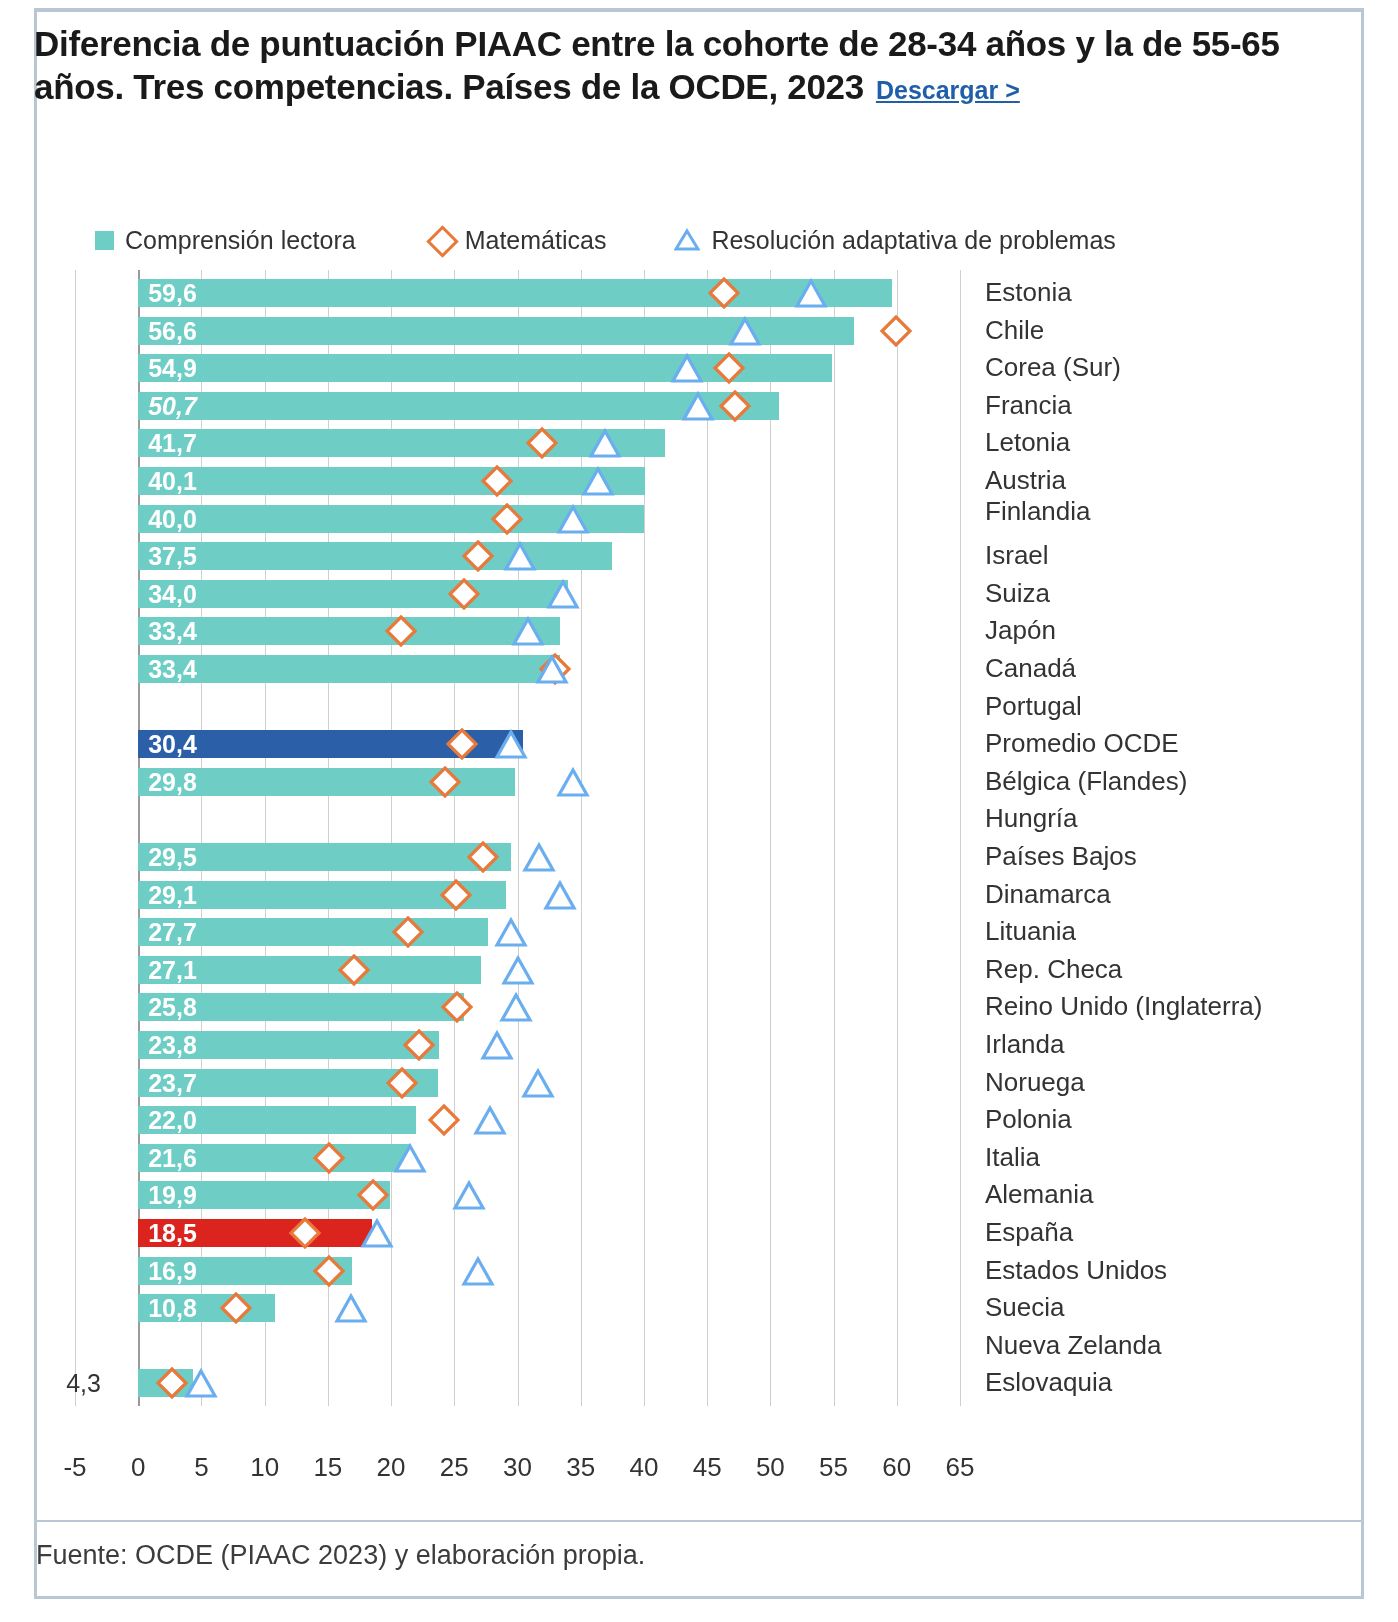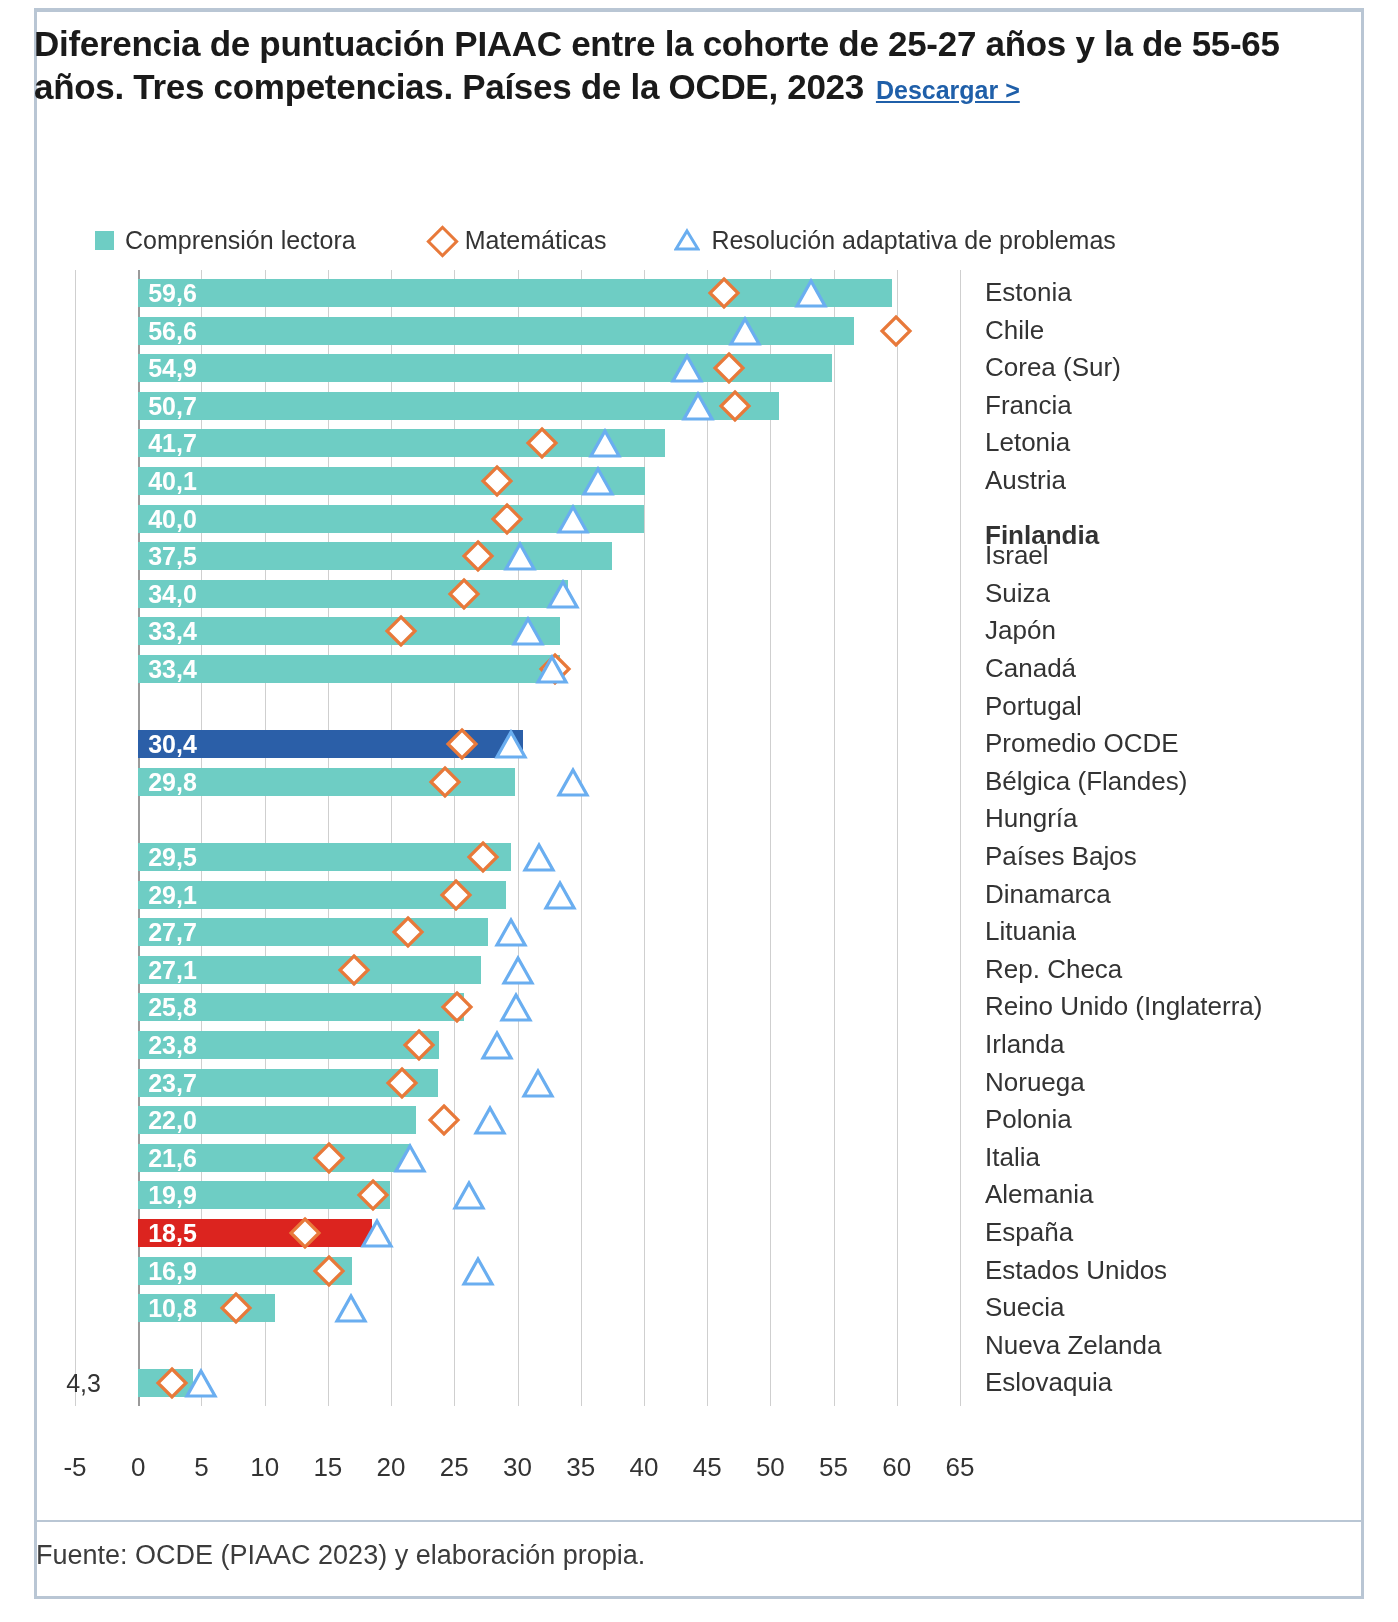--- a/index.html
+++ b/index.html
@@ -214,21 +214,21 @@
 <body>
 
 <div class="page">
 
   <div class="top-rule"></div>
   <div class="frame-left"></div>
   <div class="frame-right"></div>
   <div class="frame-bottom"></div>
 
   <div class="title-block">
-    <span class="title">Diferencia de puntuación PIAAC entre la cohorte de 25-27 años y la de 55-65 años. Tres competencias. Países de la OCDE, 2023</span><a class="download-link">Descargar  &gt;</a>
+    <span class="title">Diferencia de puntuación PIAAC entre la cohorte de 28-34 años y la de 55-65 años. Tres competencias. Países de la OCDE, 2023</span><a class="download-link">Descargar  &gt;</a>
   </div>
 
   <div class="legend">
     <div class="legend-item li1">
       <span class="legend-swatch-sq"></span>
       <span>Comprensión lectora</span>
     </div>
     <div class="legend-item li2">
       <span class="legend-swatch-di">
           <i></i>
@@ -299,21 +299,21 @@
             <svg width="34" height="34" viewBox="0 0 34 34">
               <polygon points="17,3 31,17 17,31 3,17" fill="#ffffff" stroke="#e8793a" stroke-width="3.2"></polygon>
             </svg>
           </div>
           <div class="marker" style="left: 686.914px; top: 1px;">
             <svg width="34" height="34" viewBox="0 0 34 34">
               <polygon points="17,4 31,29 3,29" fill="#ffffff" stroke="#6aaef0" stroke-width="3.2"></polygon>
             </svg>
           </div>
         </div>
-        <div class="row" style="top: 118.8px; left: 0px; width: 1382px;">
+        <div class="row" style="top: 118.8px; left: 0px; width: 1382px; font-style: italic;">
           <div class="bar" style="left: 138.214px; width: 640.993px;"></div>
           <div class="bar-value" style="left: 148.214px;">50,7</div>
           <div class="marker" style="left: 734.957px; top: 0px;">
             <svg width="34" height="34" viewBox="0 0 34 34">
               <polygon points="17,3 31,17 17,31 3,17" fill="#ffffff" stroke="#e8793a" stroke-width="3.2"></polygon>
             </svg>
           </div>
           <div class="marker" style="left: 698.293px; top: 1px;">
             <svg width="34" height="34" viewBox="0 0 34 34">
               <polygon points="17,4 31,29 3,29" fill="#ffffff" stroke="#6aaef0" stroke-width="3.2"></polygon>
@@ -643,21 +643,21 @@
           </div>
         </div>
       </div>
     <div class="labels-layer" id="labelsLayer">
         <div class="country" style="top: 5px;">Estonia</div>
         <div class="country" style="top: 42.6px;">Chile</div>
         <div class="country" style="top: 80.2px;">Corea (Sur)</div>
         <div class="country" style="top: 117.8px;">Francia</div>
         <div class="country" style="top: 155.4px;">Letonia</div>
         <div class="country" style="top: 193px;">Austria</div>
-        <div class="country" style="top: 248px; font-weight: bold;">Finlandia</div>
+        <div class="country" style="top: 224px;">Finlandia</div>
         <div class="country" style="top: 268.2px;">Israel</div>
         <div class="country" style="top: 305.8px;">Suiza</div>
         <div class="country" style="top: 343.4px;">Japón</div>
         <div class="country" style="top: 381px;">Canadá</div>
         <div class="country" style="top: 418.6px;">Portugal</div>
         <div class="country" style="top: 456.2px;">Promedio OCDE</div>
         <div class="country" style="top: 493.8px;">Bélgica (Flandes)</div>
         <div class="country" style="top: 531.4px;">Hungría</div>
         <div class="country" style="top: 569px;">Países Bajos</div>
         <div class="country" style="top: 606.6px;">Dinamarca</div>

